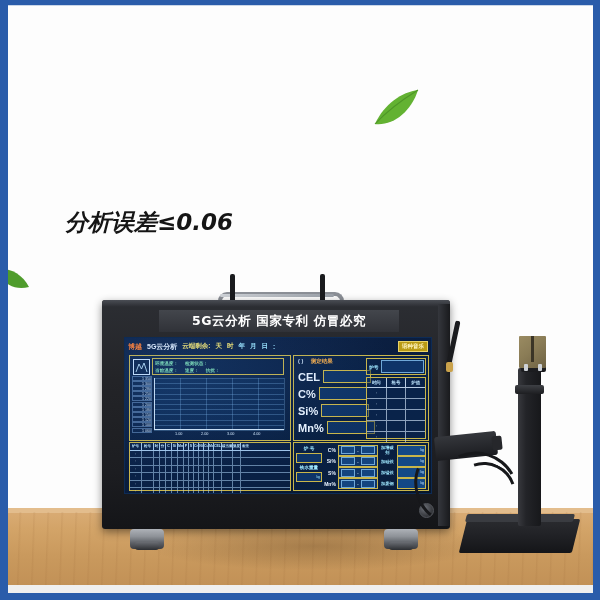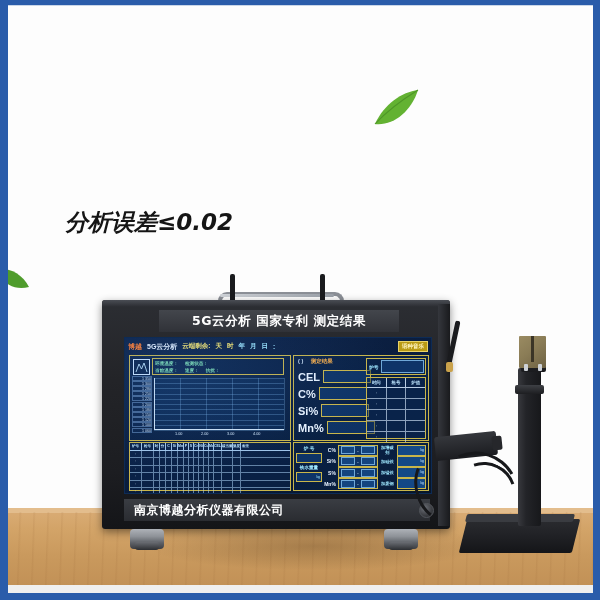--- a/index.html
+++ b/index.html
@@ -249,21 +249,21 @@
 
 <div id="page">
 
   <div class="wall"></div>
   <div class="desk"></div>
   <div class="desk-edge"></div>
   <div class="desk-grain"></div>
   <div class="desk-shadow"></div>
   <div class="floor-strip"></div>
 
-  <div class="subline">分析误差≤0.02</div>
+  <div class="subline">分析误差≤0.06</div>
 
   <svg class="leaf leaf-main" viewBox="0 0 48 40">
     <path d="M46 2C30 4 12 16 3 36c18 2 36-12 43-34z" fill="#63b232"></path>
     <path d="M46 2C33 10 16 22 3 36" stroke="#4e9627" stroke-width="1.1" fill="none"></path>
   </svg>
   <svg class="leaf leaf-small" viewBox="0 0 34 26">
     <path d="M1 4C12 2 26 8 33 22 18 26 5 18 1 4z" fill="#4f9c2c"></path>
   </svg>
 
   <div class="device">
@@ -275,21 +275,21 @@
     <div class="antenna ant-right"></div>
 
     <div class="device-case"></div>
     <div class="device-top-bevel"></div>
     <div class="device-right-side"></div>
 
     <div class="antenna ant-side"></div>
     <div class="antenna ant-side-base"></div>
 
     <div class="banner">
-      <span>5G云分析  国家专利  测定结果</span>
+      <span>5G云分析  国家专利  仿冒必究</span>
     </div>
 
     <div class="screen">
 
       <div class="scr-head">
         <span class="brand-red">博越</span>
         <span class="brand-wt">5G云分析</span>
         <span class="hd-yel">云端剩余:</span>
         <span class="hd-yel">天</span>
         <span class="hd-yel">时</span>
@@ -609,23 +609,20 @@
                 <i></i>
               </div>
               <div class="cr-add">加废钢</div>
               <div class="cr-val"></div>
             </div>
           </div>
       </div>
 
     </div>
 
-    <div class="plate">
-      <span>南京博越分析仪器有限公司</span>
-    </div>
     <div class="power-led"></div>
   </div>
 
   <div class="foot foot-l"></div>
   <div class="foot foot-r"></div>
 
   <div class="stand-base"></div>
   <div class="stand-base-top"></div>
   <div class="stand-col"></div>
   <div class="stand-collar"></div>

